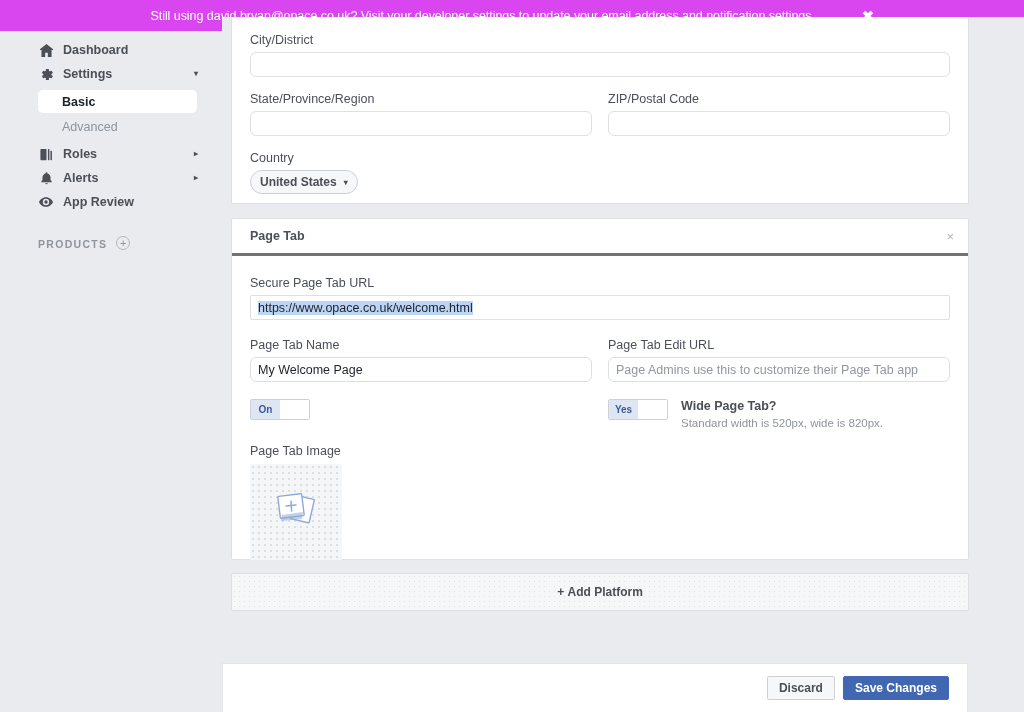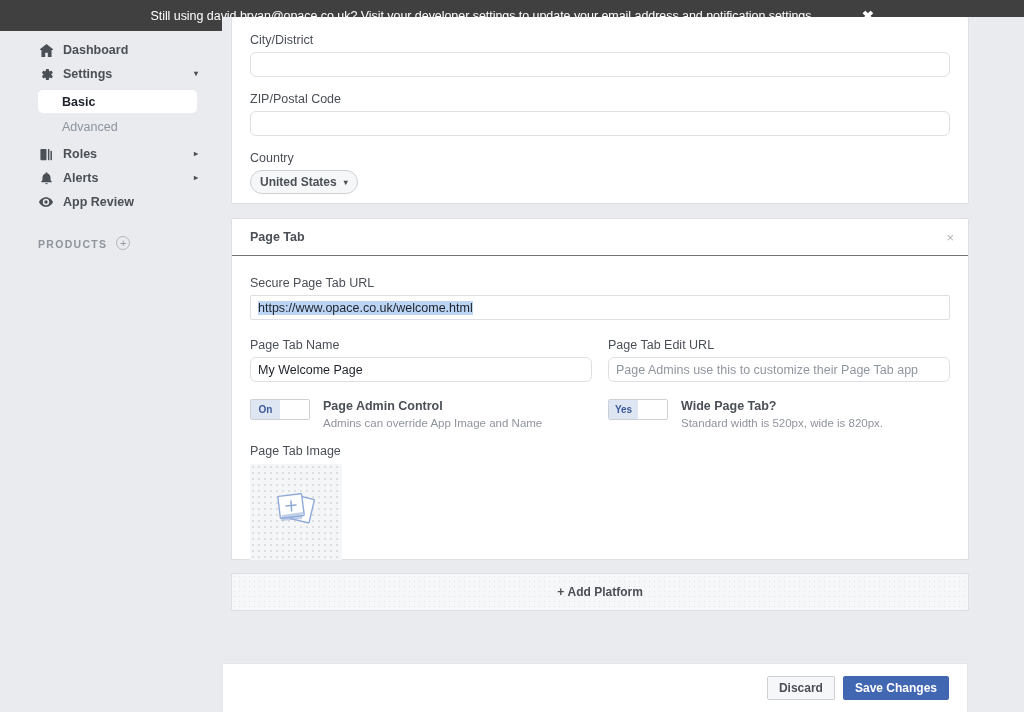--- a/index.html
+++ b/index.html
@@ -10,21 +10,21 @@
     overflow: hidden;
     background: #e9ebee;
     font-family: "Liberation Sans", sans-serif;
     -webkit-font-smoothing: antialiased;
   }
 
   
   .banner {
     position: absolute; top: 0; left: 0;
     width: 1024px; height: 31px;
-    background: #404040;
+    background: #d946ef;
     display: flex; align-items: center; justify-content: center;
     color: #ffffff;
     font-size: 12.5px;
     letter-spacing: -0.05px;
     gap: 36px;
   }
   .banner-text { white-space: nowrap; }
   .banner-link {
     color: #ffffff;
     text-decoration: underline;
@@ -162,21 +162,21 @@
     color: #4b4f56;
     cursor: pointer;
   }
   .select-caret { margin-left: 7px; font-size: 8px; }
 
   
   .card-pagetab { top: 201px; height: 342px; }
   .card-header {
     position: relative;
     height: 37px;
-    border-bottom: 1px solid #737373;
+    border-bottom: 3px solid #737373;
     display: flex; align-items: center;
     padding: 0 18px;
   }
   .card-title {
     font-size: 12.5px;
     font-weight: bold;
     color: #4b4f56;
   }
   .card-close {
     position: absolute; right: 14px; top: 50%;
@@ -389,20 +389,24 @@
 
   <div class="card card-address">
     <div class="inner-pad">
       <div class="field-label">City/District</div>
       <input class="text-input" type="text" value="" style="">
 
       <div style="height:15px"></div>
 
       <div class="row-2col">
         <div class="col">
+          <div class="field-label">State/Province/Region</div>
+          <input class="text-input" type="text" value="" style="">
+        </div>
+        <div class="col">
           <div class="field-label">ZIP/Postal Code</div>
           <input class="text-input" type="text" value="" style="">
         </div>
       </div>
 
       <div style="height:15px"></div>
 
       <div class="field-label">Country</div>
       <div class="select-btn">
         <span>United States</span>
@@ -437,24 +441,20 @@
       </div>
 
       <div style="height:17px"></div>
 
       <div class="row-2col">
         <div class="col">
           <div class="toggle-row">
             <div class="toggle">
               <div class="toggle-on">On</div>
               <div class="toggle-off"></div>
-            </div>
-            <div class="toggle-texts">
-              <div class="toggle-title">Page Admin Control</div>
-              <div class="toggle-sub">Admins can override App Image and Name</div>
             </div>
           </div>
         </div>
         <div class="col">
           <div class="toggle-row">
             <div class="toggle">
               <div class="toggle-on">Yes</div>
               <div class="toggle-off"></div>
             </div>
             <div class="toggle-texts">

